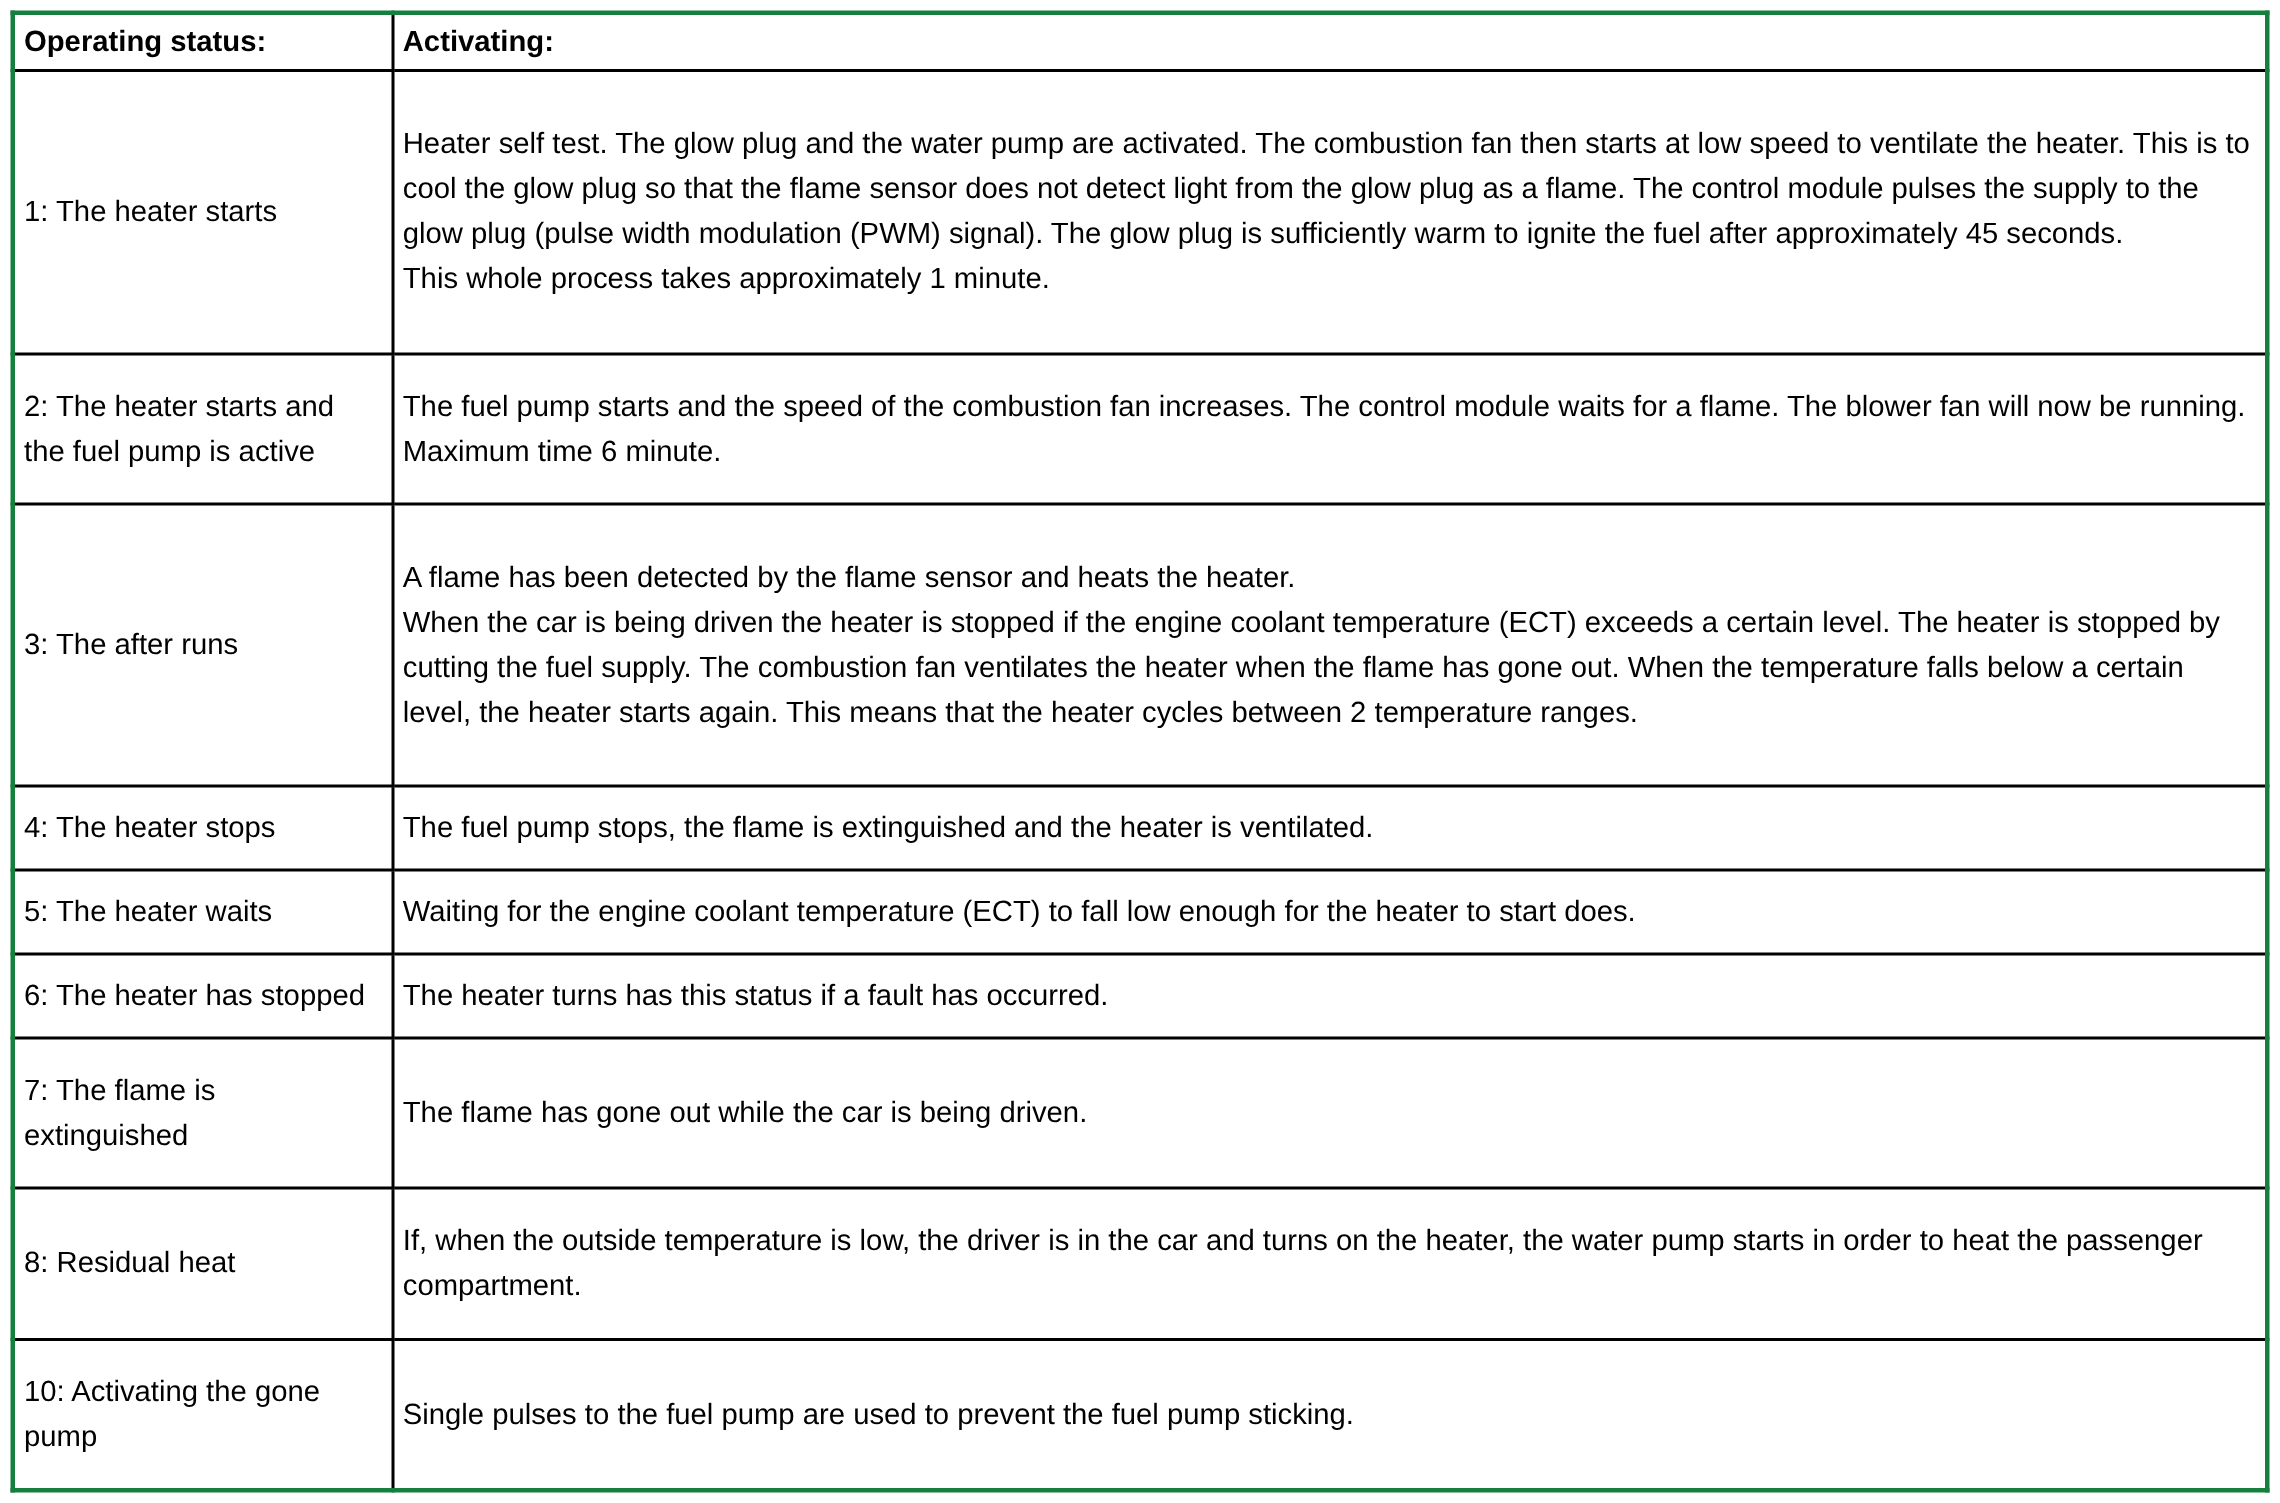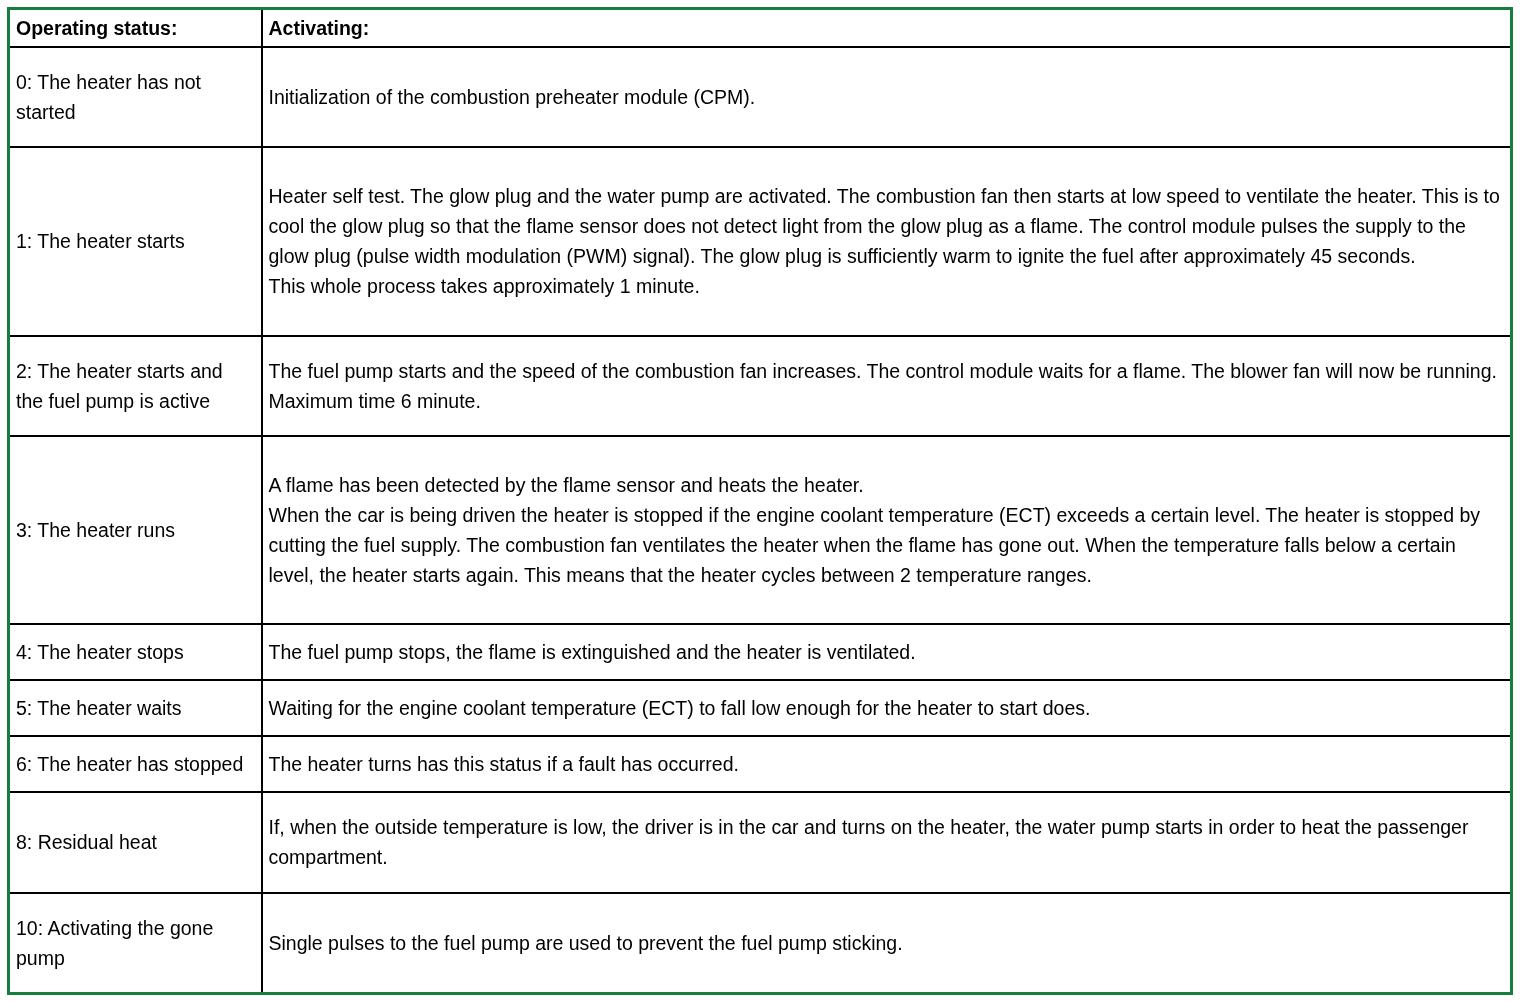--- a/index.html
+++ b/index.html
@@ -58,50 +58,50 @@
       <col class="col-description">
     </colgroup>
     <thead>
       <tr>
         <th class="header-cell">Operating status:</th>
         <th class="header-cell">Activating:</th>
       </tr>
     </thead>
     <tbody>
       <tr>
-        <td class="status-cell">0: The heater has not started</td>
-        <td class="description-cell">Initialization of the combustion preheater module (CPM).</td>
-      </tr>
-      <tr>
         <td class="status-cell">1: The heater starts</td>
         <td class="description-cell">Heater self test. The glow plug and the water pump are activated. The combustion fan then starts at low speed to ventilate the heater. This is to cool the glow plug so that the flame sensor does not detect light from the glow plug as a flame. The control module pulses the supply to the glow plug (pulse width modulation (PWM) signal). The glow plug is sufficiently warm to ignite the fuel after approximately 45 seconds.
 This whole process takes approximately 1 minute.</td>
       </tr>
       <tr>
         <td class="status-cell">2: The heater starts and the fuel pump is active</td>
         <td class="description-cell">The fuel pump starts and the speed of the combustion fan increases. The control module waits for a flame. The blower fan will now be running. Maximum time 6 minute.</td>
       </tr>
       <tr>
-        <td class="status-cell">3: The heater runs</td>
+        <td class="status-cell">3: The after runs</td>
         <td class="description-cell">A flame has been detected by the flame sensor and heats the heater.
 When the car is being driven the heater is stopped if the engine coolant temperature (ECT) exceeds a certain level. The heater is stopped by cutting the fuel supply. The combustion fan ventilates the heater when the flame has gone out. When the temperature falls below a certain level, the heater starts again. This means that the heater cycles between 2 temperature ranges.</td>
       </tr>
       <tr>
         <td class="status-cell">4: The heater stops</td>
         <td class="description-cell">The fuel pump stops, the flame is extinguished and the heater is ventilated.</td>
       </tr>
       <tr>
         <td class="status-cell">5: The heater waits</td>
         <td class="description-cell">Waiting for the engine coolant temperature (ECT) to fall low enough for the heater to start does.</td>
       </tr>
       <tr>
         <td class="status-cell">6: The heater has stopped</td>
         <td class="description-cell">The heater turns has this status if a fault has occurred.</td>
       </tr>
       <tr>
+        <td class="status-cell">7: The flame is extinguished</td>
+        <td class="description-cell">The flame has gone out while the car is being driven.</td>
+      </tr>
+      <tr>
         <td class="status-cell">8: Residual heat</td>
         <td class="description-cell">If, when the outside temperature is low, the driver is in the car and turns on the heater, the water pump starts in order to heat the passenger compartment.</td>
       </tr>
       <tr>
         <td class="status-cell">10: Activating the gone pump</td>
         <td class="description-cell">Single pulses to the fuel pump are used to prevent the fuel pump sticking.</td>
       </tr>
     </tbody>
   </table>
 </div>

